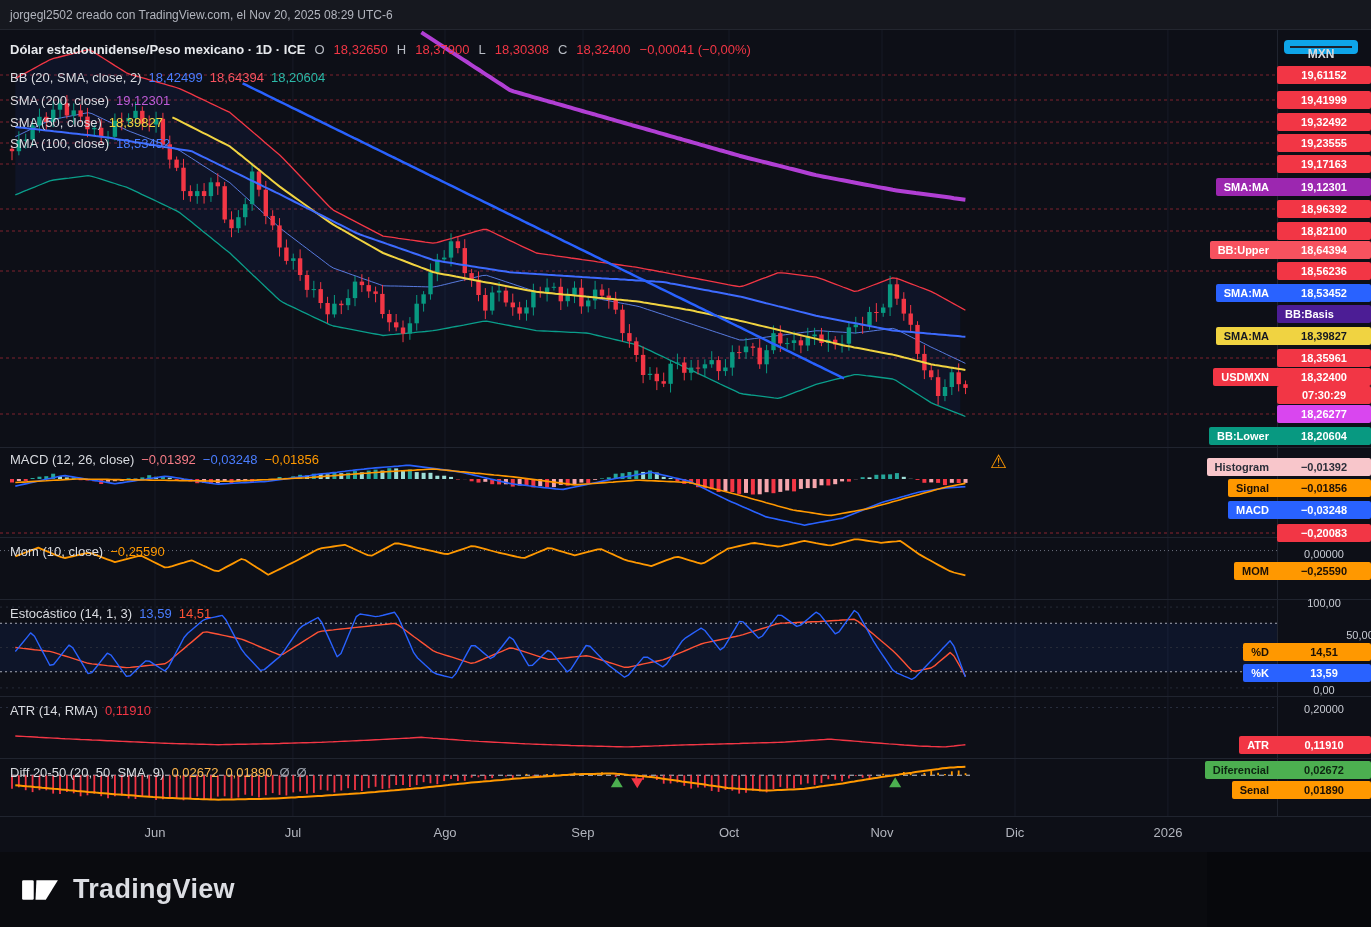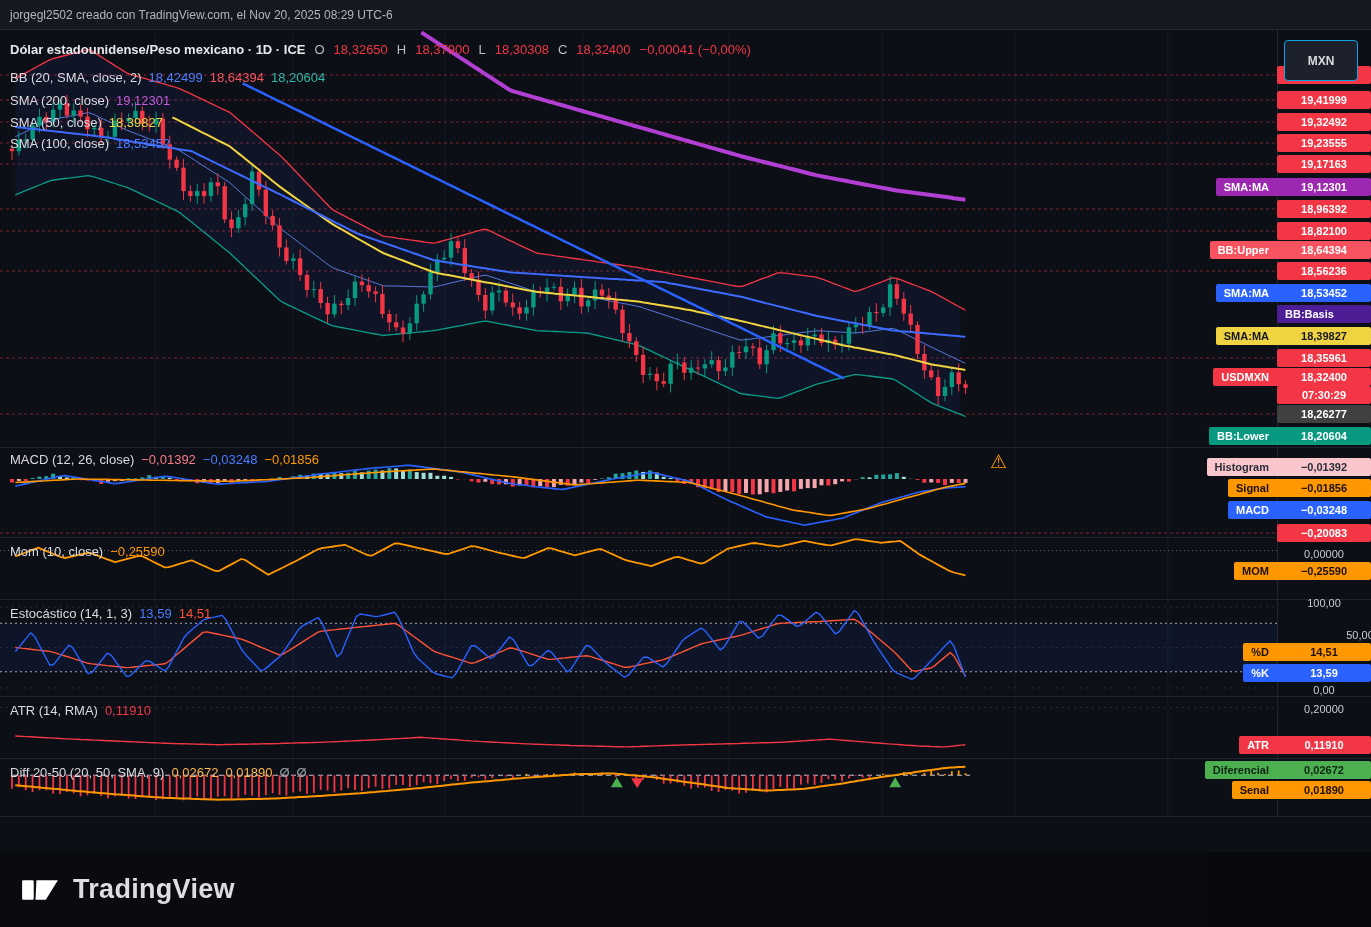--- a/index.html
+++ b/index.html
@@ -14,22 +14,22 @@
   .separator{position:absolute;left:0;width:1371px;height:1px;background:#20242f;z-index:3;}
   .axis-vline{position:absolute;left:1277px;top:0;width:1px;height:786px;background:#20242f;z-index:3;}
 
   .badge{position:absolute;right:0;display:flex;height:18px;line-height:18px;
     font-size:11px;font-weight:bold;border-radius:2px;z-index:5;white-space:nowrap;}
   .badge .b-label{padding:0 8px;}
   .badge .b-value{width:94px;text-align:center;}
   .plain-axis-label{position:absolute;left:1277px;width:94px;height:18px;line-height:18px;
     text-align:center;font-size:11px;color:#c9ccd4;z-index:4;}
 
-  .mxn-btn{position:absolute;left:1284px;top:10px;width:74px;height:41px;z-index:6;
-    background:#1d212c;border:1px solid #0ea5e9;border-radius:4px;color:#d8dade;
+  .mxn-btn{position:absolute;left:1284px;top:10px;width:74px;height:14px;z-index:6;
+    background:#1d212c;border:6px solid #0ea5e9;border-radius:4px;color:#d8dade;
     font-size:12px;font-weight:bold;font-family:"Liberation Sans",sans-serif;cursor:pointer;}
 
   .legend-row{position:absolute;left:10px;display:flex;gap:7px;align-items:center;
     font-size:13px;color:#d3d6dc;white-space:nowrap;z-index:6;}
   .legend-row .l-name{color:#d9dbe0;}
   .legend-row.title-row .l-name{font-weight:bold;font-size:13px;color:#e6e8ec;}
   .legend-row .l-val{font-weight:normal;}
   .ohlc-tok{margin-left:2px;}
 
   .warning{position:absolute;left:990px;top:420px;font-size:19px;color:#ff9800;z-index:6;cursor:pointer;}
@@ -814,21 +814,21 @@
       <div class="badge" style="top: 319px; background: rgb(242, 54, 69); color: rgb(255, 255, 255);">
         <span class="b-value">18,35961</span>
       </div>
       <div class="badge" style="top: 338px; background: rgb(242, 54, 69); color: rgb(255, 255, 255);">
         <span class="b-label">USDMXN</span>
         <span class="b-value">18,32400</span>
       </div>
       <div class="badge" style="top: 356px; background: rgb(242, 54, 69); color: rgb(255, 255, 255);">
         <span class="b-value">07:30:29</span>
       </div>
-      <div class="badge" style="top: 375px; background: #404040; color: rgb(255, 255, 255);">
+      <div class="badge" style="top: 375px; background: #d946ef; color: rgb(255, 255, 255);">
         <span class="b-value">18,26277</span>
       </div>
       <div class="badge" style="top: 397px; background: rgb(8, 153, 129); color: rgb(255, 255, 255);">
         <span class="b-label">BB:Lower</span>
         <span class="b-value">18,20604</span>
       </div>
       <div class="badge" style="top: 428px; background: rgb(248, 198, 203); color: rgb(42, 46, 57);">
         <span class="b-label">Histogram</span>
         <span class="b-value">−0,01392</span>
       </div>
@@ -868,20 +868,30 @@
         <span class="b-label">Diferencial</span>
         <span class="b-value">0,02672</span>
       </div>
       <div class="badge" style="top: 751px; background: rgb(255, 152, 0); color: rgb(27, 16, 6);">
         <span class="b-label">Senal</span>
         <span class="b-value">0,01890</span>
       </div>
     </div>
   <button class="mxn-btn">MXN</button>
   <div class="warning">⚠</div>
+  <div id="time-axis">
+      <div class="time-label" style="left: 155.028px;">Jun</div>
+      <div class="time-label" style="left: 292.944px;">Jul</div>
+      <div class="time-label" style="left: 445.034px;">Ago</div>
+      <div class="time-label" style="left: 582.951px;">Sep</div>
+      <div class="time-label" style="left: 729.039px;">Oct</div>
+      <div class="time-label" style="left: 882.024px;">Nov</div>
+      <div class="time-label" style="left: 1014.96px;">Dic</div>
+      <div class="time-label" style="left: 1167.94px;">2026</div>
+    </div>
 </div>
 
 <div class="footer">
   <svg width="40" height="34" viewBox="0 0 44 38">
     <rect x="2" y="8" width="13" height="22" rx="1.5" fill="#ffffff"></rect>
     <path d="M18 8 h 24 l -13.5 22 h -11.5 z" fill="#ffffff"></path>
   </svg>
   <span class="tv-brand">TradingView</span>
 </div>
 

